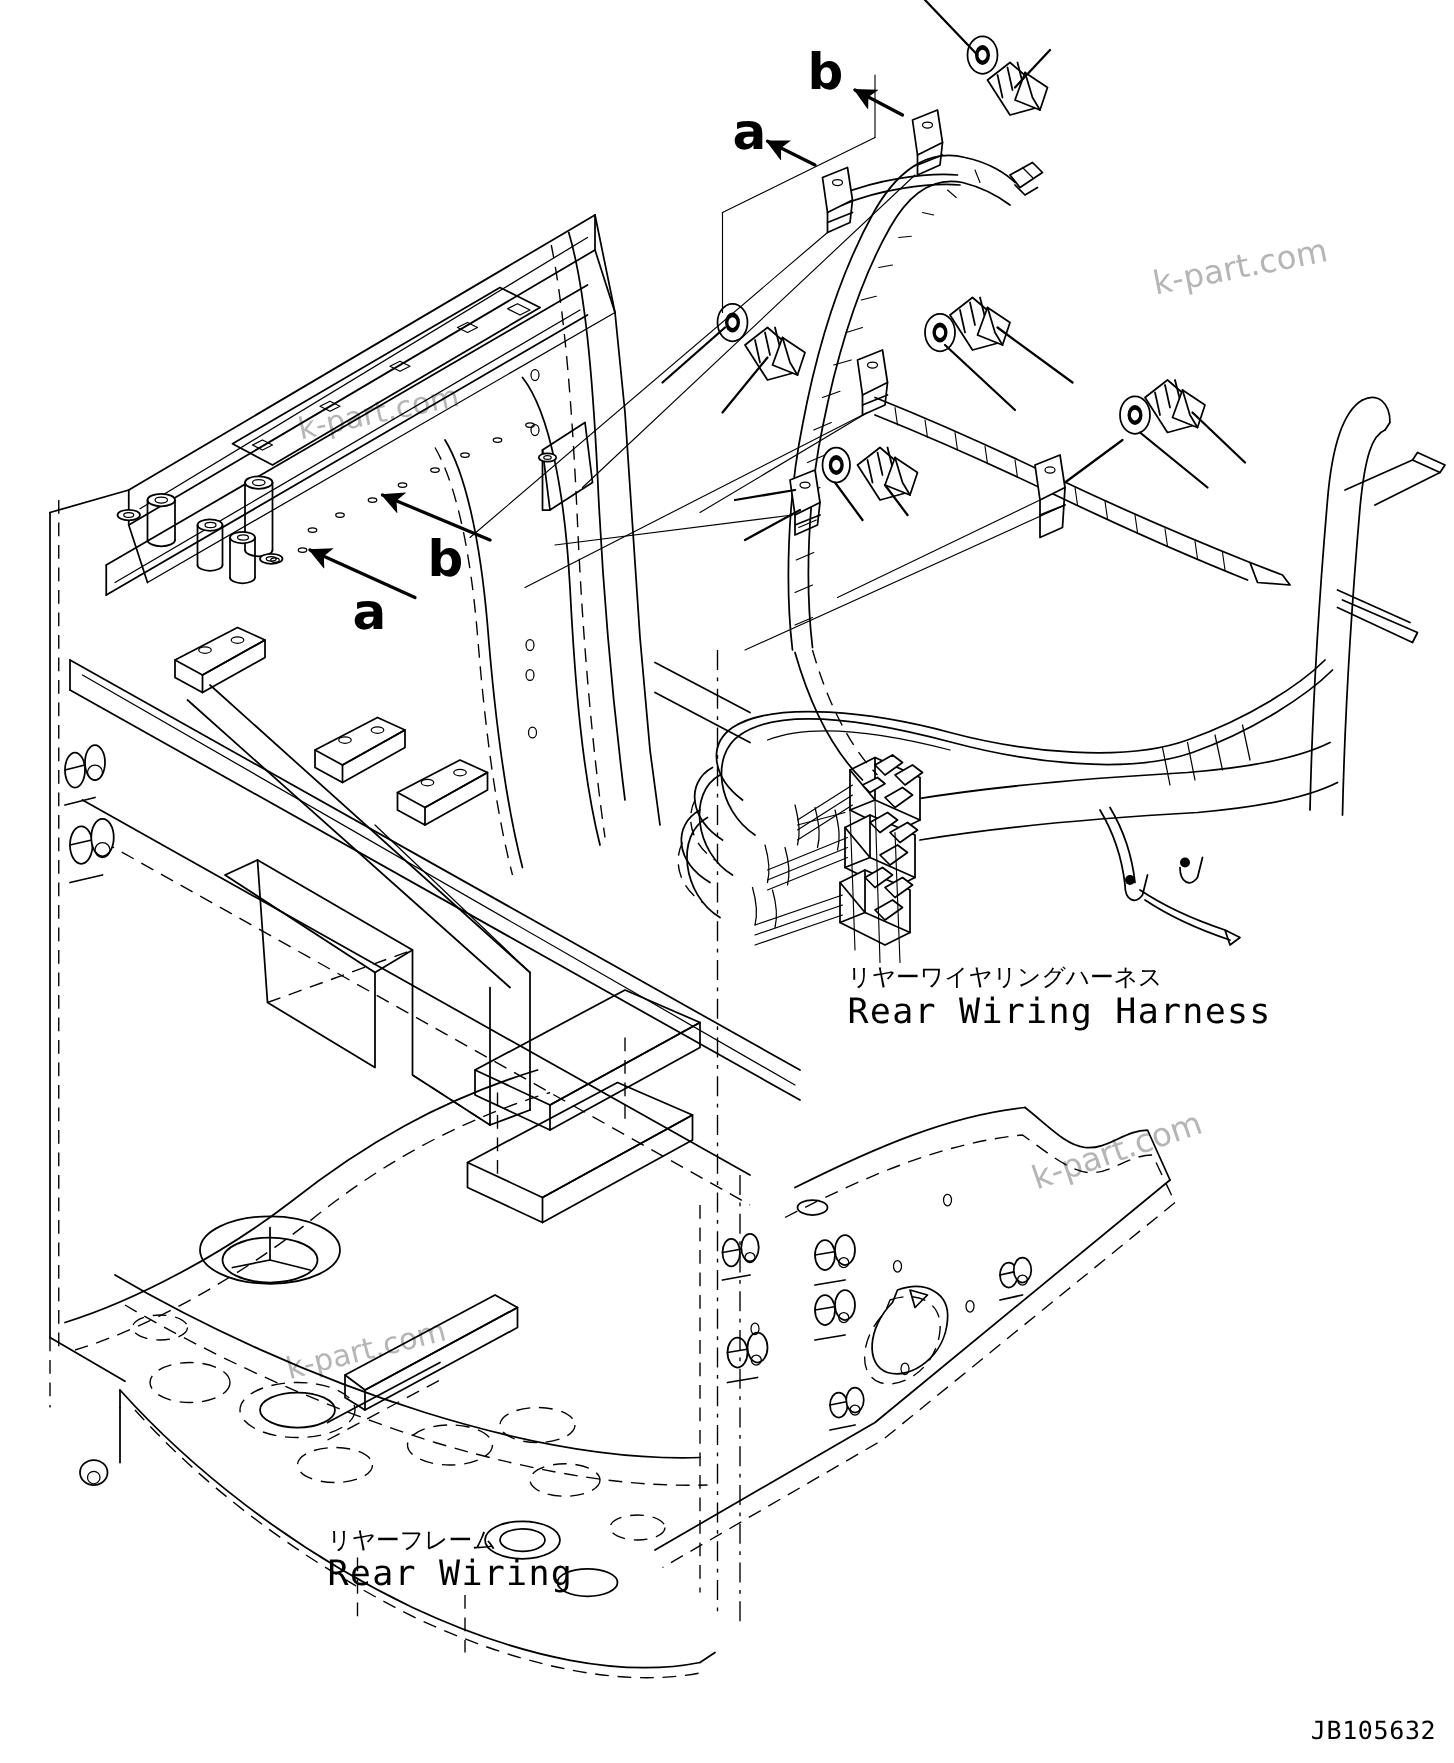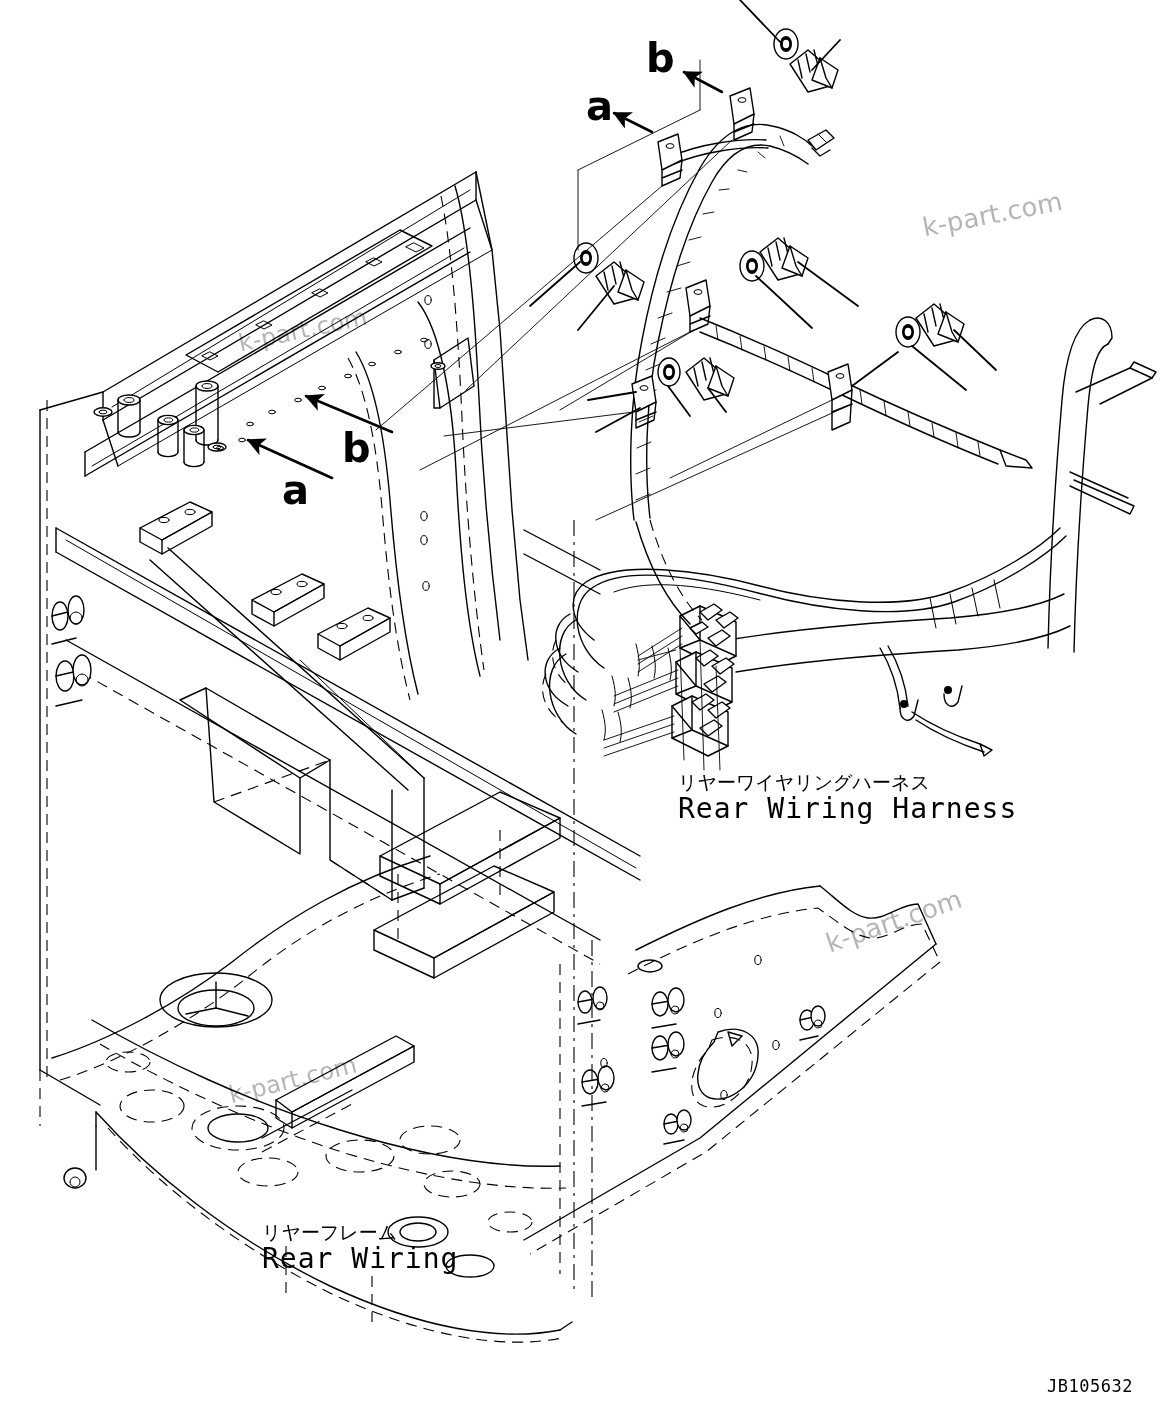--- a/index.html
+++ b/index.html
@@ -22,23 +22,23 @@
     position:absolute;
     font-family:"DejaVu Sans",sans-serif;
     font-weight:700;
     font-size:40px;
     color:#000;
     line-height:1;
   }
   .cap-jp{font-size:19px;letter-spacing:0px;line-height:1.12;}
   .cap-en{font-size:28px;letter-spacing:1px;line-height:1.12;font-weight:400;}
   .partno{
-    position:absolute;right:30px;bottom:14px;
+    position:absolute;right:14px;bottom:14px;
     font-family:"DejaVu Sans Mono",monospace;
-    font-size:17px;letter-spacing:0.5px;color:#000;
+    font-size:20px;letter-spacing:0.5px;color:#000;
   }
   .wm{
     position:absolute;
     font-family:"DejaVu Sans",sans-serif;
     color:#a9a9a9;
     opacity:.85;
     white-space:nowrap;
     pointer-events:none;
     user-select:none;
   }

